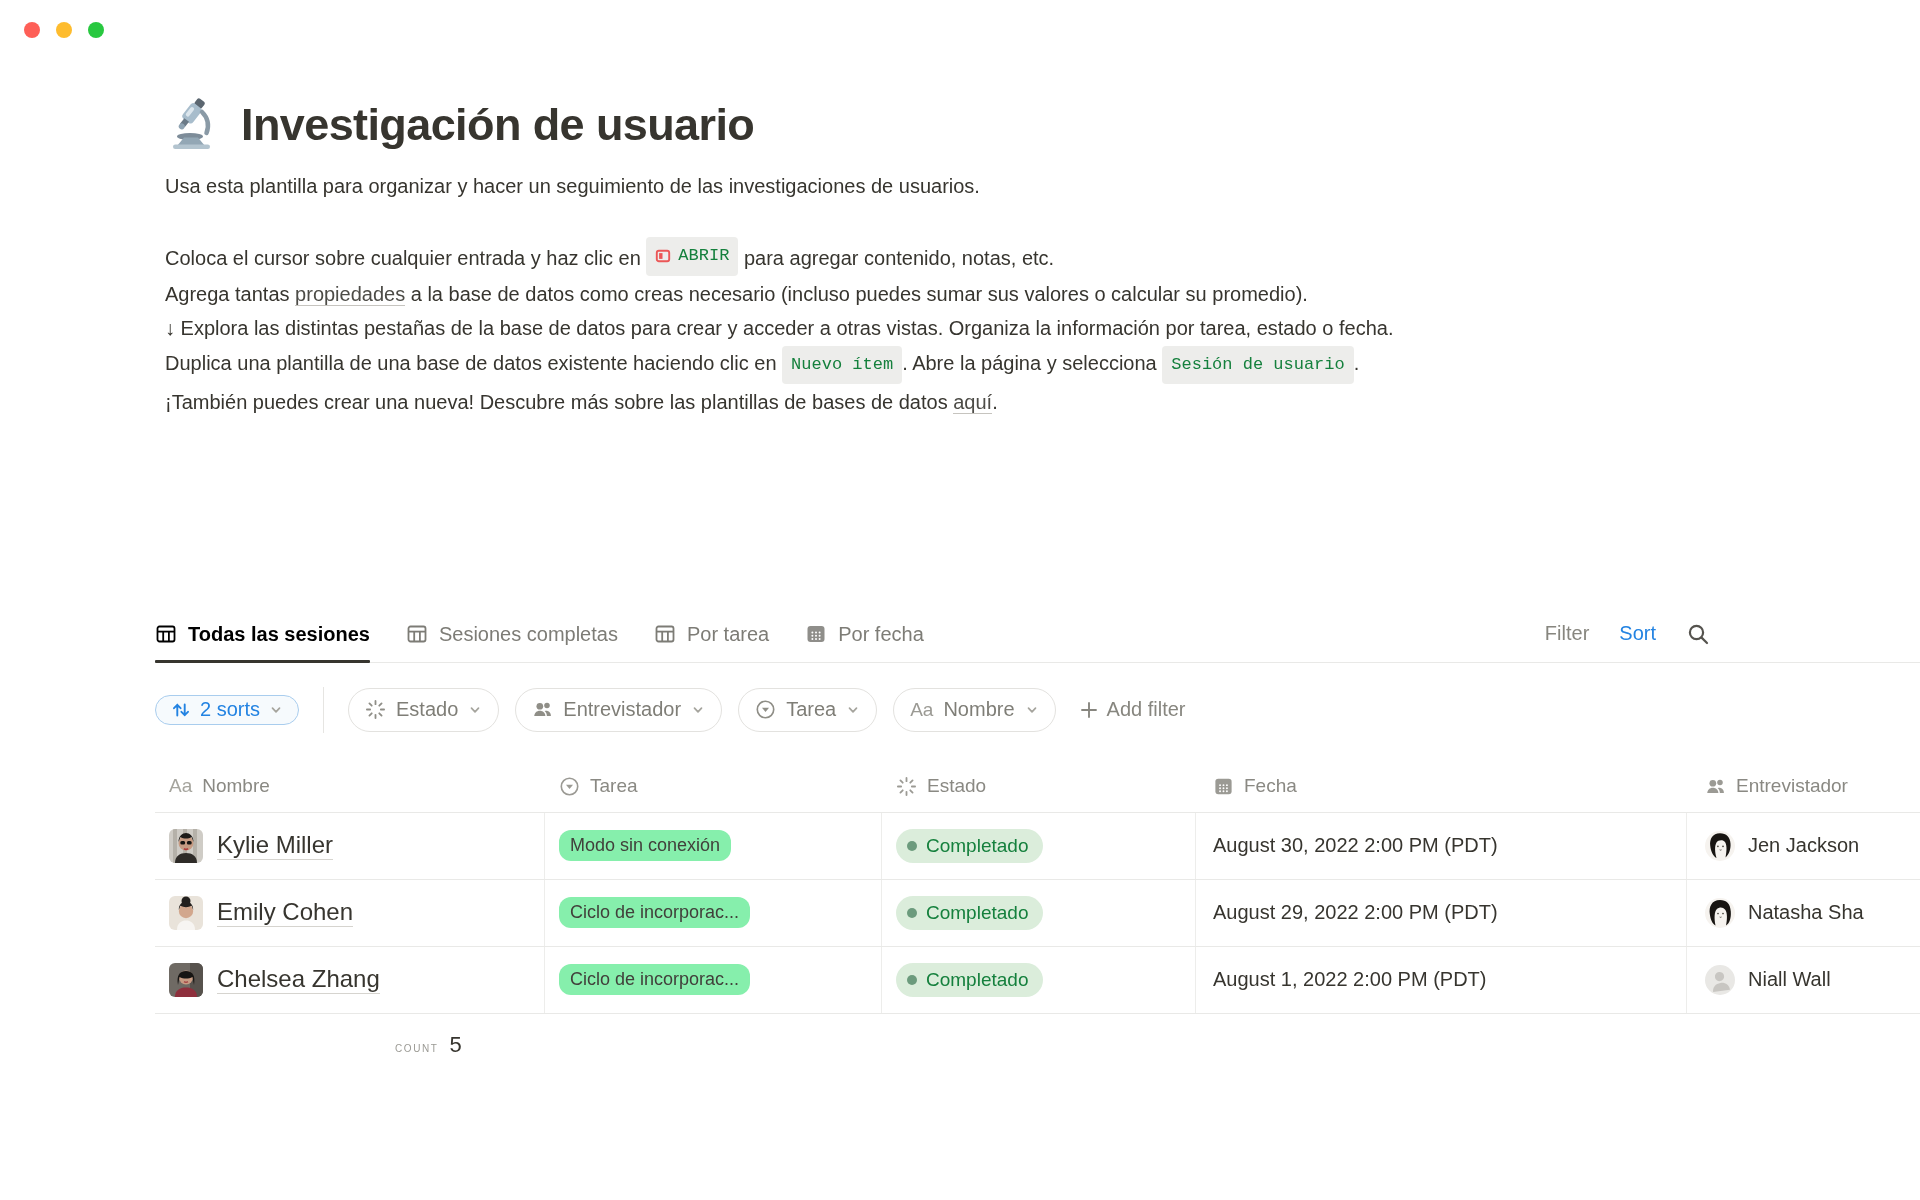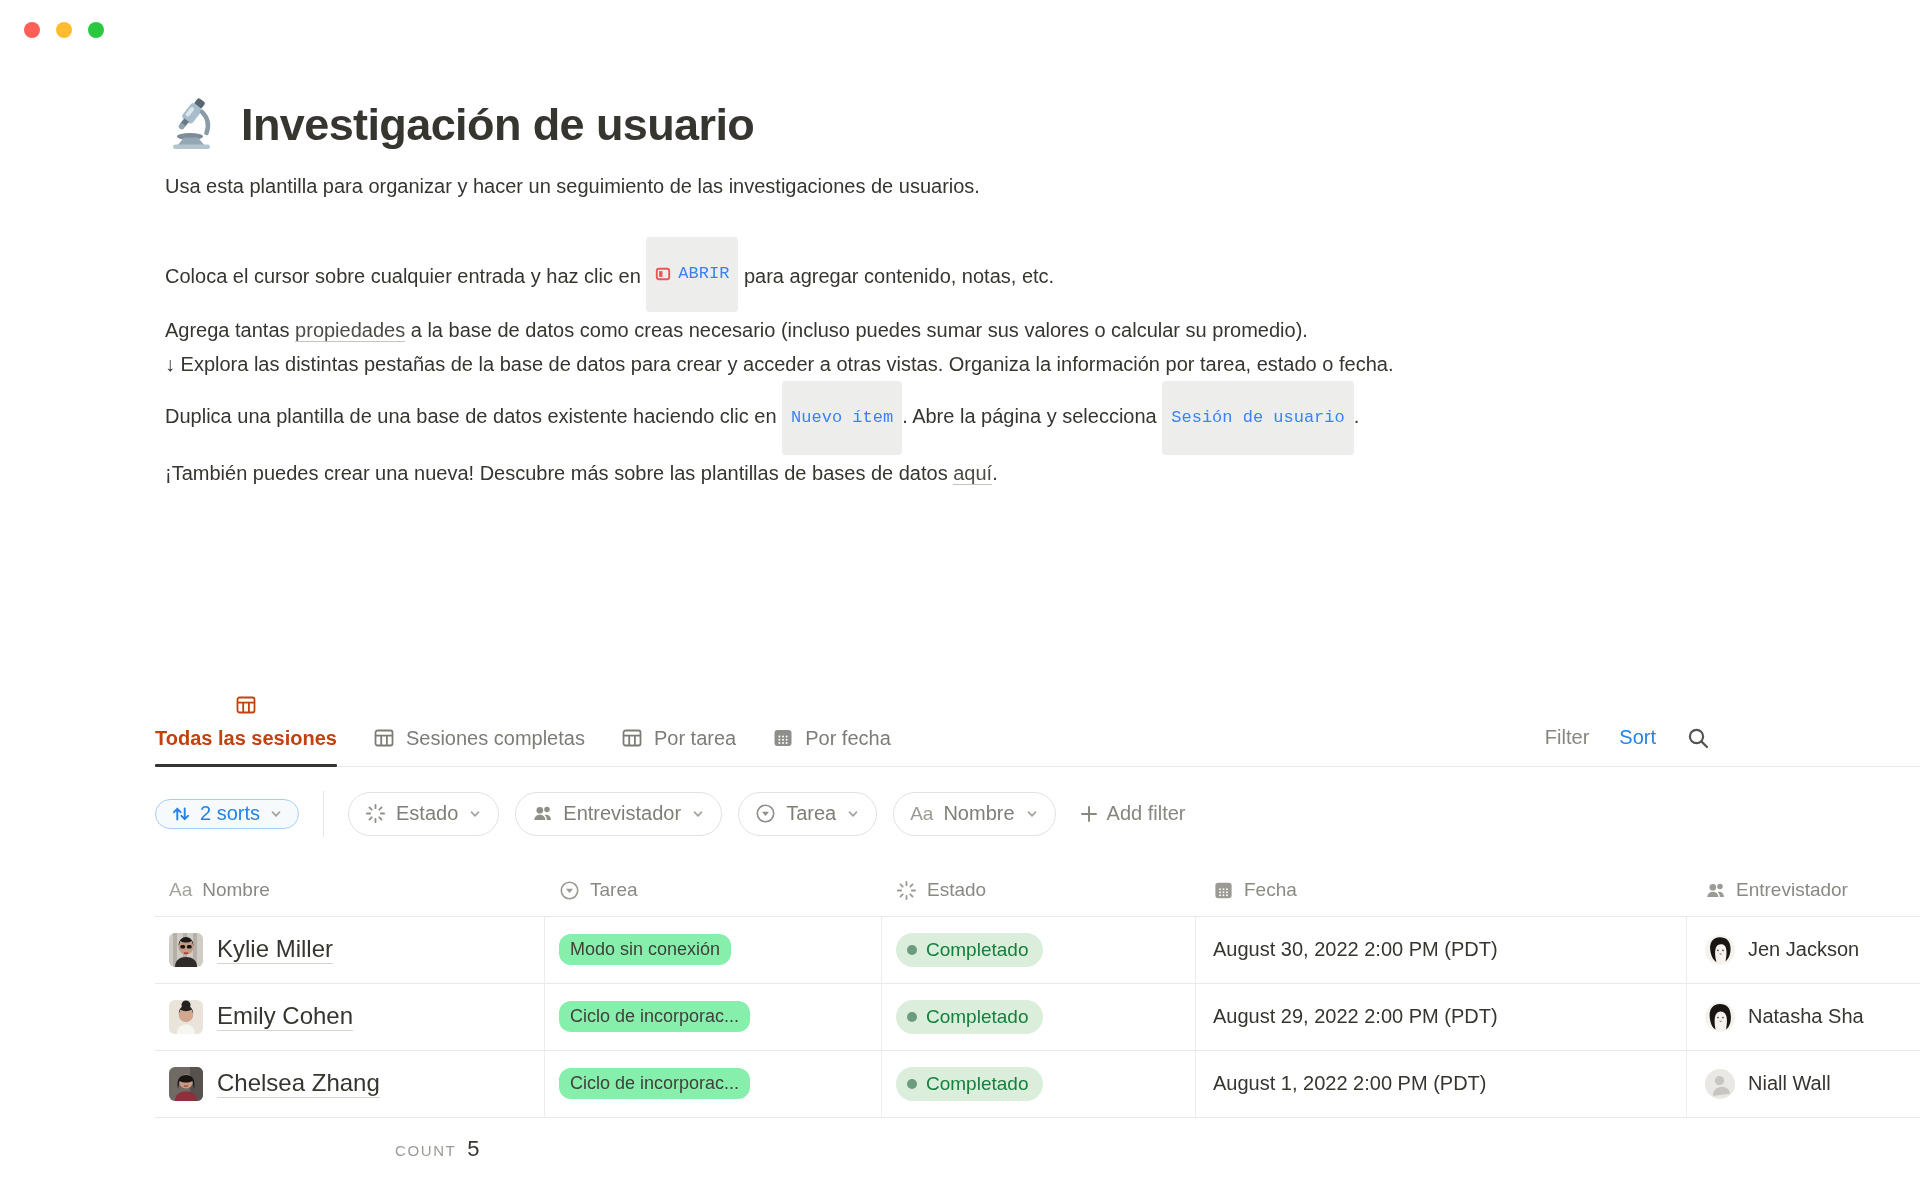--- a/index.html
+++ b/index.html
@@ -18,33 +18,33 @@
 
   
   .page { padding:96px 0 0 165px; }
   .title-row { display:flex; align-items:center; gap:22px; margin-bottom:18px; }
   .page-title { font-size:45px; font-weight:700; letter-spacing:-0.6px; }
   .intro { font-size:20px; line-height:28px; max-width:1240px; }
   .instructions { margin-top:38px; max-width:1245px; font-size:20px; }
   .instructions p { line-height:34.5px; }
   .code-chip {
     display:inline-flex; align-items:center; gap:7px;
-    background:rgba(135,131,120,0.15); color:#3b82f6;
+    background:rgba(135,131,120,0.15); color:#15803d;
     font-family:"Liberation Mono","DejaVu Sans Mono",monospace;
-    font-size:17px; padding:20px 9px; border-radius:4px;
+    font-size:17px; padding:2px 9px; border-radius:4px;
     position:relative; top:-1px;
   }
   .ilink { color:#4d4c47; text-decoration:none; border-bottom:1.5px solid #c6c4bf; cursor:pointer; }
 
   
   .db { margin-top:203px; margin-left:-10px; }
   .tabs-row { display:flex; align-items:flex-end; gap:36px; border-bottom:1px solid #e9e9e7; position:relative; }
   .tab { position:relative; display:flex; align-items:center; gap:11px; font-size:20px; color:#7d7c76; padding-bottom:16px; cursor:pointer; }
   .tab svg { width:22px; height:22px; }
-  .tab.active { color:#c2410c; font-weight:700;flex-direction:column; }
+  .tab.active { color:#000000; font-weight:700; }
   .tab.active::after { content:""; position:absolute; left:0; right:0; bottom:-1px; height:3px; background:#37352f; border-radius:1px; }
   .view-controls { position:absolute; right:210px; bottom:16px; display:flex; gap:30px; align-items:center; font-size:20px; }
   .filter-btn { color:#87867f; cursor:pointer; }
   .sort-btn { color:#2383e2; cursor:pointer; }
   .search-btn { color:#55534e; display:flex; cursor:pointer; }
   .search-btn svg { width:24px; height:24px; }
 
   
   .toolbar { display:flex; align-items:center; gap:16px; margin-top:24px; }
   .sort-pill {
@@ -79,21 +79,21 @@
   .avatar-sq { width:34px; height:34px; flex:0 0 34px; }
   .name-link { font-size:24px; font-weight:500; border-bottom:1.5px solid #d6d4cf; cursor:pointer; white-space:nowrap; }
   .tag { background:#86efac; border-radius:12px; padding:5px 11px; font-size:18px; color:#41403b; white-space:nowrap; }
   .status-pill { display:flex; align-items:center; gap:9px; background:#dbeddb; border-radius:17px; padding:6px 15px 6px 11px; font-size:19px; color:#15803d; white-space:nowrap; }
   .dot { width:10px; height:10px; border-radius:50%; background:#6c9b7d; }
   .date { font-size:20px; white-space:nowrap; }
   .person { display:flex; gap:13px; align-items:center; font-size:20px; white-space:nowrap; }
   .avatar-circ { width:30px; height:30px; flex:0 0 30px; }
 
   .count-row { display:flex; align-items:baseline; gap:11px; margin-top:18px; padding-left:240px; cursor:pointer; width:fit-content; }
-  .count-label { font-size:15px; letter-spacing:1.6px; color:#9b9a94; }
+  .count-label { font-size:10px; letter-spacing:1.6px; color:#9b9a94; }
   .count-value { font-size:22px; color:#37352f; }
 </style>
 </head>
 <body>
 
 <svg width="0" height="0" style="position:absolute">
   <defs>
     <g id="i-table">
       <rect x="2.5" y="3.5" width="17" height="15" rx="2" fill="none" stroke="currentColor" stroke-width="1.8"></rect>
       <line x1="2.5" y1="8.6" x2="19.5" y2="8.6" stroke="currentColor" stroke-width="1.8"></line>

